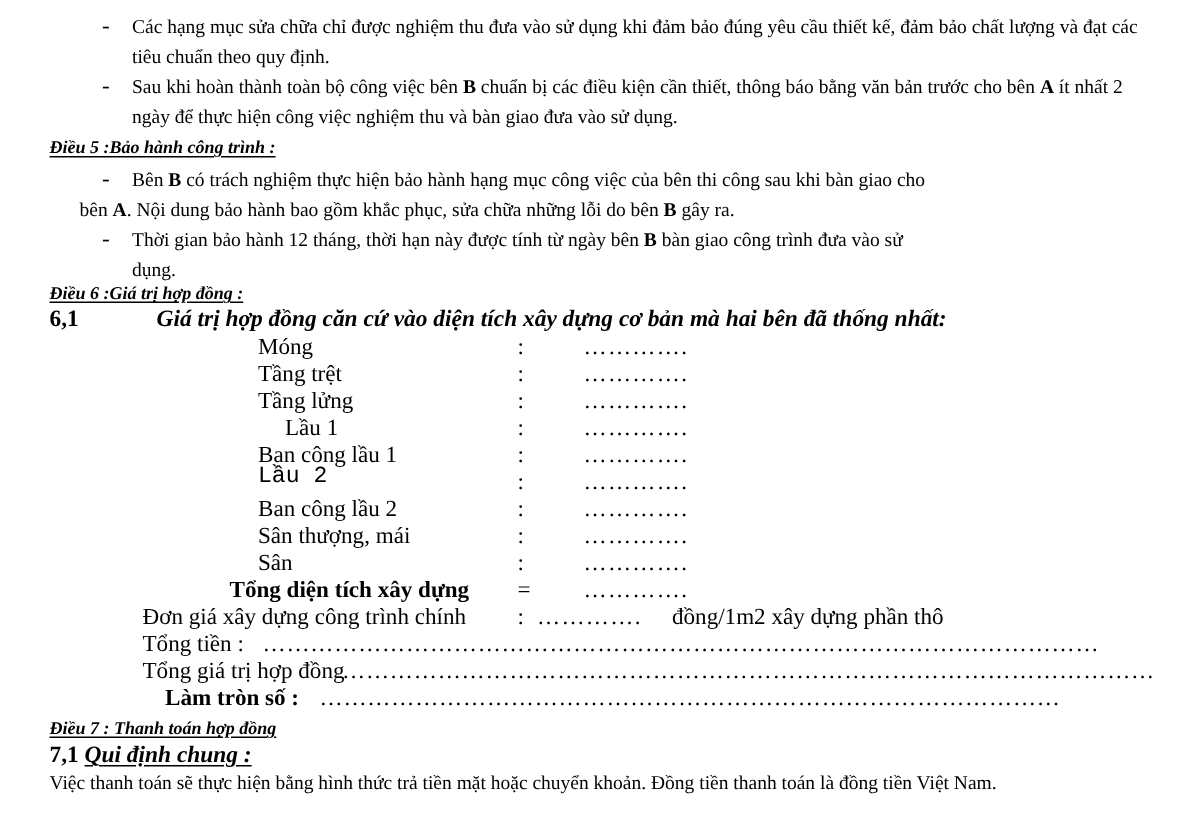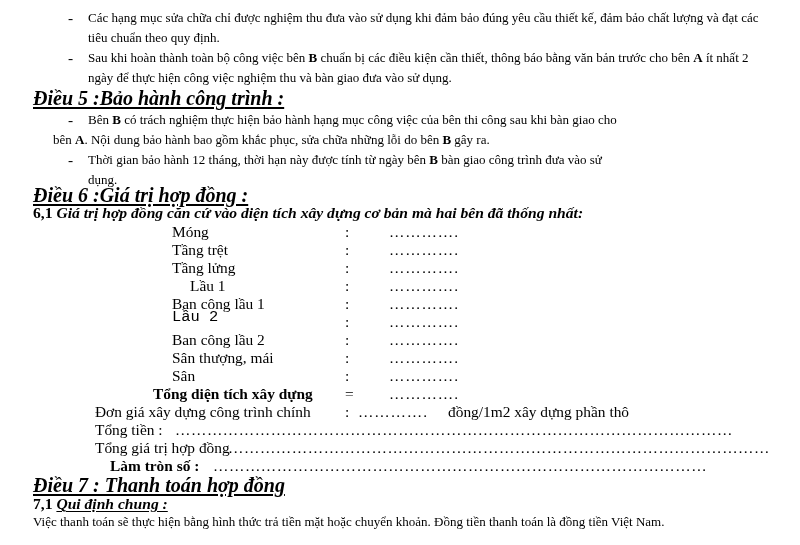--- a/index.html
+++ b/index.html
@@ -29,37 +29,38 @@
     text-align: left;
     white-space: normal;
   }
   .dash {
     position: absolute;
     font-size: 15.4px;
     line-height: 20.2px;
   }
   .heading {
     position: absolute;
-    font-size: 20px;
+    font-size: 12px;
     line-height: 20.2px;
     font-weight: bold;
     font-style: italic;
     text-decoration: underline;
     text-underline-offset: 2px;
     white-space: nowrap;
   }
   .subheading {
     position: absolute;
     font-size: 15.6px;
     line-height: 20.2px;
     font-weight: bold;
     white-space: nowrap;
   }
   .subheading .it {
     font-style: italic;
+    margin-left: 48px;
   }
   .subheading .it-u {
     font-style: italic;
     text-decoration: underline;
     text-underline-offset: 2px;
   }
   b, .b { font-weight: bold; }
 
   
   .item-label {

